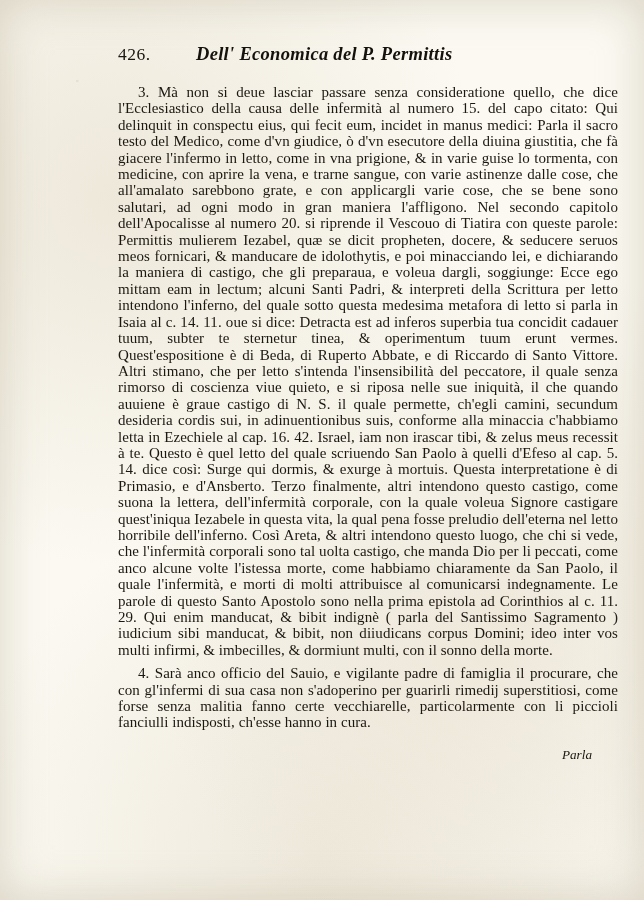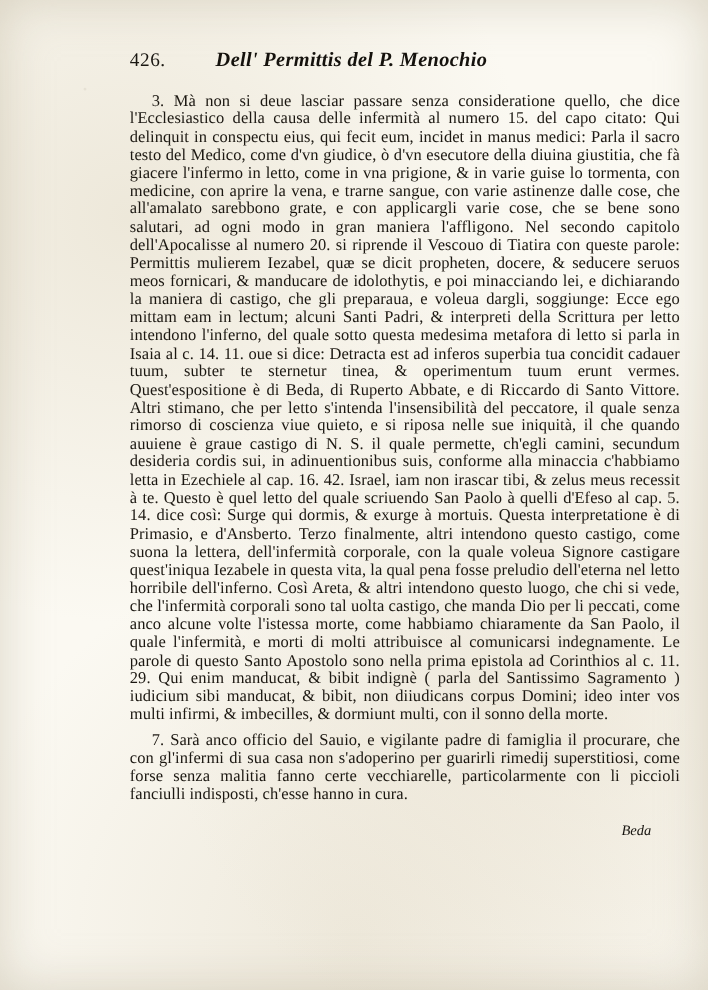--- a/index.html
+++ b/index.html
@@ -99,26 +99,26 @@
   }
 </style>
 </head>
 <body>
 
 <div class="page">
   <div class="sheet">
 
     <div class="header-row">
       <div class="folio">426.</div>
-      <div class="running-title">Dell' Permittis del P. Menochio</div>
+      <div class="running-title">Dell' Economica del P. Permittis</div>
     </div>
 
     <div class="body">
       <p class="para">3. Mà non si deue lasciar passare senza consideratione quello, che dice l'Ecclesiastico della causa delle infermità al numero 15. del capo citato: Qui delinquit in conspectu eius, qui fecit eum, incidet in manus medici: Parla il sacro testo del Medico, come d'vn giudice, ò d'vn esecutore della diuina giustitia, che fà giacere l'infermo in letto, come in vna prigione, &amp; in varie guise lo tormenta, con medicine, con aprire la vena, e trarne sangue, con varie astinenze dalle cose, che all'amalato sarebbono grate, e con applicargli varie cose, che se bene sono salutari, ad ogni modo in gran maniera l'affligono. Nel secondo capitolo dell'Apocalisse al numero 20. si riprende il Vescouo di Tiatira con queste parole: Permittis mulierem Iezabel, quæ se dicit propheten, docere, &amp; seducere seruos meos fornicari, &amp; manducare de idolothytis, e poi minacciando lei, e dichiarando la maniera di castigo, che gli preparaua, e voleua dargli, soggiunge: Ecce ego mittam eam in lectum; alcuni Santi Padri, &amp; interpreti della Scrittura per letto intendono l'inferno, del quale sotto questa medesima metafora di letto si parla in Isaia al c. 14. 11. oue si dice: Detracta est ad inferos superbia tua concidit cadauer tuum, subter te sternetur tinea, &amp; operimentum tuum erunt vermes. Quest'espositione è di Beda, di Ruperto Abbate, e di Riccardo di Santo Vittore. Altri stimano, che per letto s'intenda l'insensibilità del peccatore, il quale senza rimorso di coscienza viue quieto, e si riposa nelle sue iniquità, il che quando auuiene è graue castigo di N. S. il quale permette, ch'egli camini, secundum desideria cordis sui, in adinuentionibus suis, conforme alla minaccia c'habbiamo letta in Ezechiele al cap. 16. 42. Israel, iam non irascar tibi, &amp; zelus meus recessit à te. Questo è quel letto del quale scriuendo San Paolo à quelli d'Efeso al cap. 5. 14. dice così: Surge qui dormis, &amp; exurge à mortuis. Questa interpretatione è di Primasio, e d'Ansberto. Terzo finalmente, altri intendono questo castigo, come suona la lettera, dell'infermità corporale, con la quale voleua Signore castigare quest'iniqua Iezabele in questa vita, la qual pena fosse preludio dell'eterna nel letto horribile dell'inferno. Così Areta, &amp; altri intendono questo luogo, che chi si vede, che l'infermità corporali sono tal uolta castigo, che manda Dio per li peccati, come anco alcune volte l'istessa morte, come habbiamo chiaramente da San Paolo, il quale l'infermità, e morti di molti attribuisce al comunicarsi indegnamente. Le parole di questo Santo Apostolo sono nella prima epistola ad Corinthios al c. 11. 29. Qui enim manducat, &amp; bibit indignè ( parla del Santissimo Sagramento ) iudicium sibi manducat, &amp; bibit, non diiudicans corpus Domini; ideo inter vos multi infirmi, &amp; imbecilles, &amp; dormiunt multi, con il sonno della morte.</p>
-      <p class="para tight">7. Sarà anco officio del Sauio, e vigilante padre di famiglia il procurare, che con gl'infermi di sua casa non s'adoperino per guarirli rimedij superstitiosi, come forse senza malitia fanno certe vecchiarelle, particolarmente con li piccioli fanciulli indisposti, ch'esse hanno in cura.</p>
+      <p class="para tight">4. Sarà anco officio del Sauio, e vigilante padre di famiglia il procurare, che con gl'infermi di sua casa non s'adoperino per guarirli rimedij superstitiosi, come forse senza malitia fanno certe vecchiarelle, particolarmente con li piccioli fanciulli indisposti, ch'esse hanno in cura.</p>
     </div>
 
-    <div class="catchword-row">Beda</div>
+    <div class="catchword-row">Parla</div>
 
   </div>
   <div class="ink-speckle"></div>
   <div class="edge-shade"></div>
 </div>
 
 </body></html>

